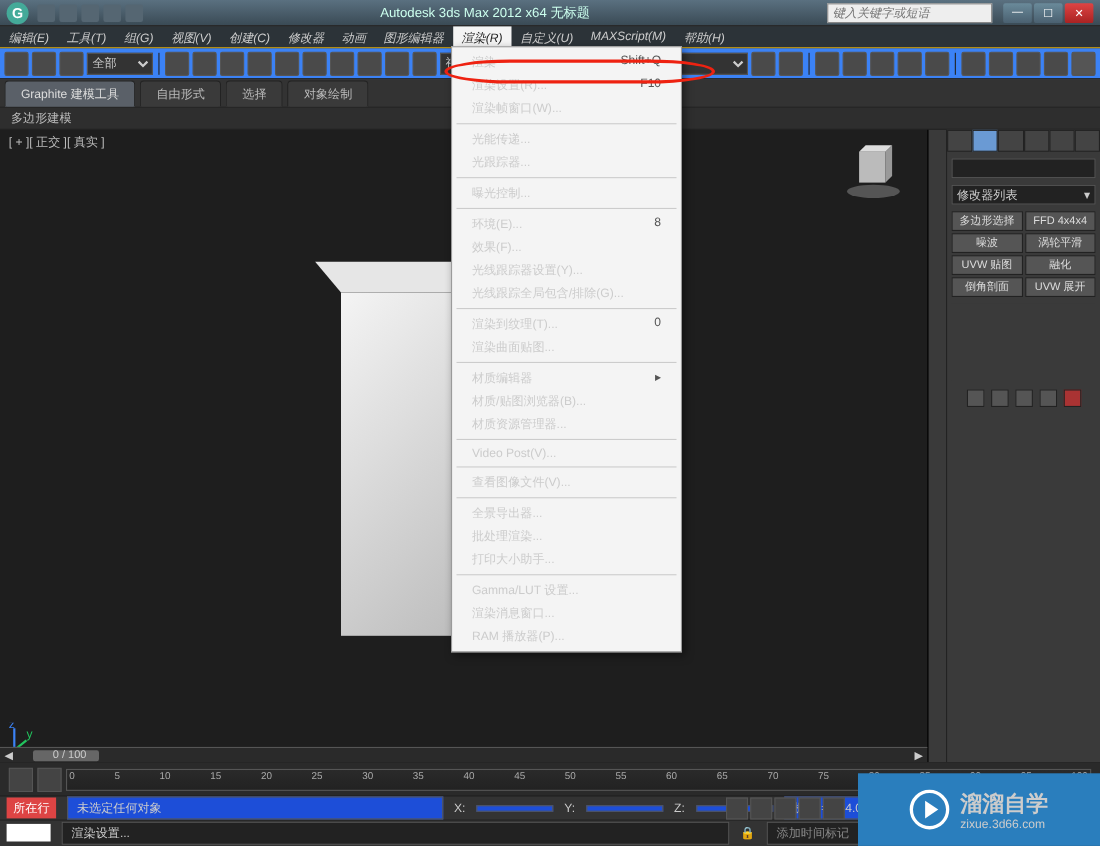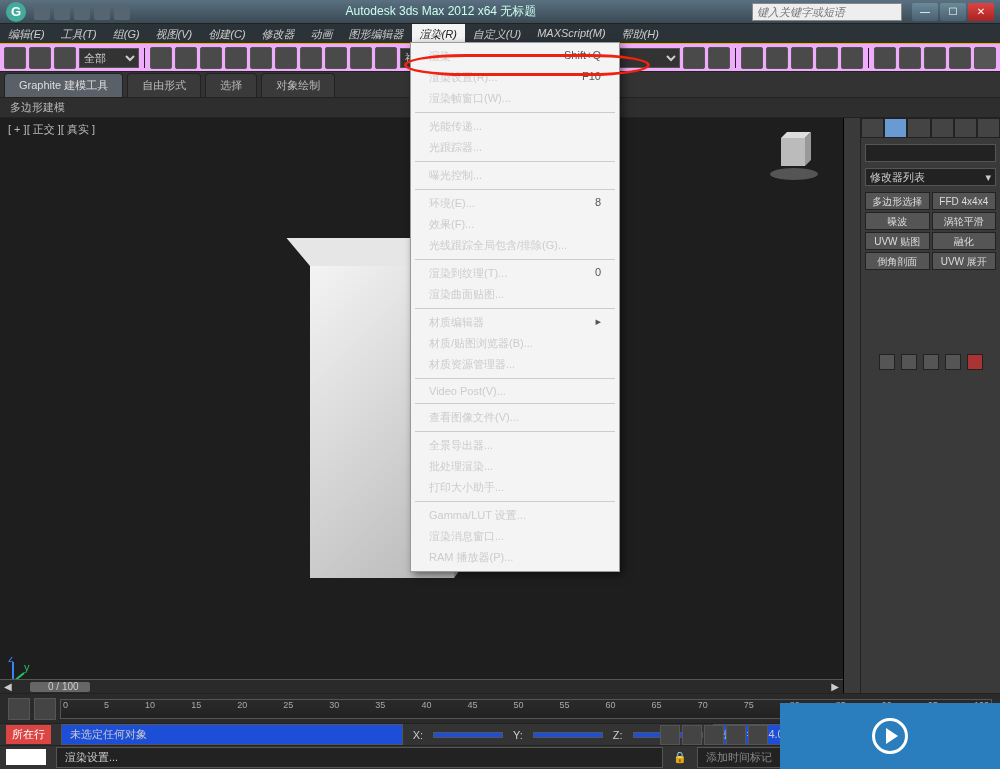--- a/index.html
+++ b/index.html
@@ -15,21 +15,21 @@
 .titlebar .winbtns { display: flex; gap: 2px; margin-left: 10px; }
 .titlebar .winbtn { width: 26px; height: 18px; background: linear-gradient(#6a8a9a,#4a6070); border-radius: 2px; display:flex; align-items:center; justify-content:center; font-size:10px; color:#fff; }
 .titlebar .winbtn.close { background: linear-gradient(#d44,#a22); }
 
 
 .menubar { height: 20px; background: #2c3338; display: flex; align-items: stretch; border-bottom: 1px solid #eab308; font-style: italic; }
 .menubar .menu-item { padding: 3px 8px; color: #ccc; cursor: default; }
 .menubar .menu-item.open { background: #f4f4f4; color: #222; }
 
 
-.toolbar { height: 28px; background: #f0abfc; display: flex; align-items: center; padding: 2px 4px; gap: 3px; border-bottom: 1px solid #222; }
+.toolbar { height: 28px; background: #3b82f6; display: flex; align-items: center; padding: 2px 4px; gap: 3px; border-bottom: 1px solid #222; }
 .toolbar .tbtn { width: 22px; height: 22px; background: #4a4a4a; border: 1px solid #555; border-radius: 2px; }
 .toolbar .sep { width: 1px; height: 20px; background: #222; margin: 0 2px; }
 .toolbar select { background: #333; color: #ccc; border: 1px solid #555; height: 20px; width: 60px; }
 
 
 .ribbon { display: flex; align-items: center; background: #333; height: 26px; border-bottom: 1px solid #222; }
 .ribbon .tab { padding: 4px 14px; border: 1px solid #222; border-bottom: none; background: #3a3a3a; border-radius: 4px 4px 0 0; color: #bbb; margin-left: 4px; }
 .ribbon .tab.active { background: #5a6068; color: #ddd; }
 .ribbon-sub { height: 20px; background: #2e2e2e; padding: 2px 10px; color: #bbb; border-bottom: 1px solid #222; }
 
@@ -270,20 +270,23 @@
     <div class="dd-item">
       <span>曝光控制...</span>
     </div>
     <div class="dd-sep"></div>
     <div class="dd-item">
       <span>环境(E)...</span>
       <span class="shortcut">8</span>
     </div>
     <div class="dd-item">
       <span>效果(F)...</span>
+    </div>
+    <div class="dd-item">
+      <span>光线跟踪器设置(Y)...</span>
     </div>
     <div class="dd-item">
       <span>光线跟踪全局包含/排除(G)...</span>
     </div>
     <div class="dd-sep"></div>
     <div class="dd-item">
       <span>渲染到纹理(T)...</span>
       <span class="shortcut">0</span>
     </div>
     <div class="dd-item">
@@ -387,13 +390,17 @@
     <span></span>
     <span></span>
     <span></span>
     <span></span>
     <span></span>
   </div>
 </div>
 
 <div class="logo-watermark">
   <div class="play"></div>
+  <div class="txt">
+    <div class="cn">溜溜自学</div>
+    <div class="url">zixue.3d66.com</div>
+  </div>
 </div>
 
 </body></html>

